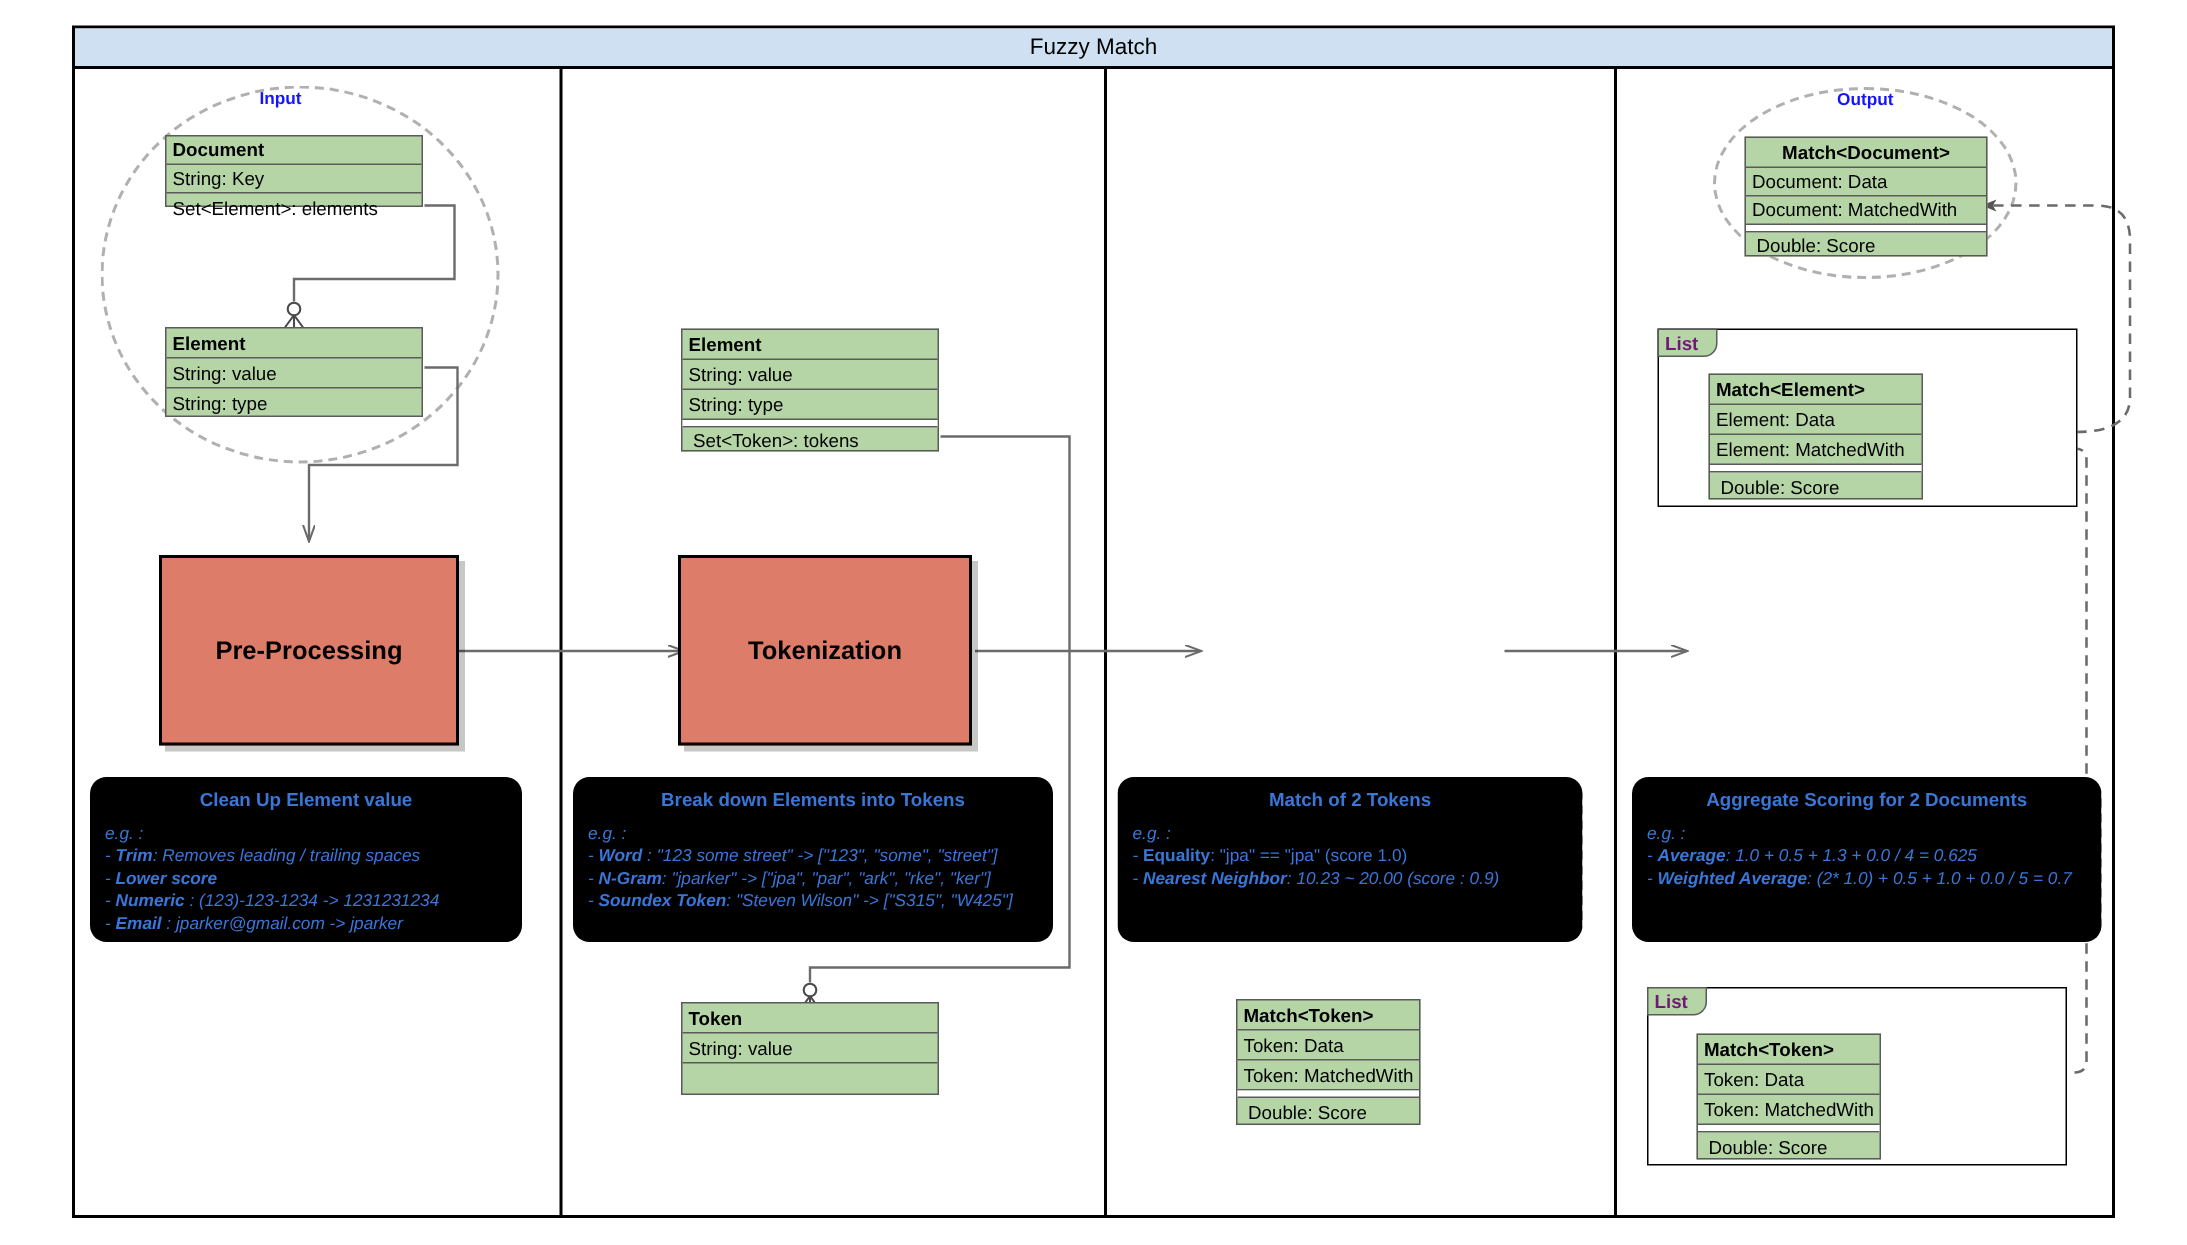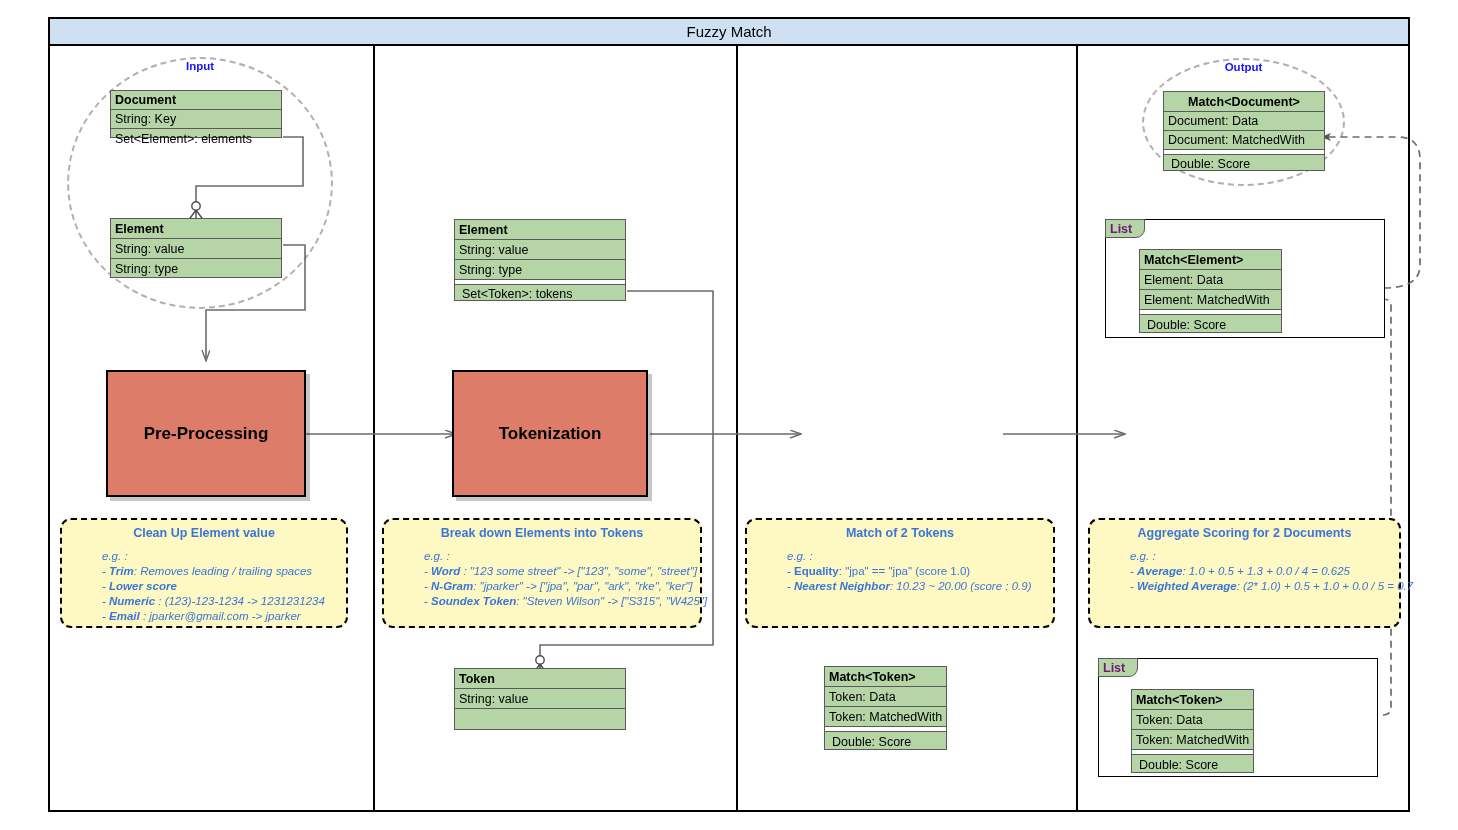--- a/index.html
+++ b/index.html
@@ -28,25 +28,25 @@
   .uml .pad{padding-left:7px;}
 
   
   .proc{position:absolute;background:#dd7c68;border:2px solid #000;
         box-sizing:border-box;display:flex;align-items:center;justify-content:center;
         font-size:17px;font-weight:bold;color:#000;
         box-shadow:4px 4px 0 rgba(0,0,0,0.22);}
 
   
   .note{position:absolute;border:2px dashed #000;border-radius:11px;
-        box-sizing:border-box;background:#fef9c3;padding:5px 8px 6px 8px;}
+        box-sizing:border-box;background:#000000;padding:5px 8px 6px 8px;}
   .note .ntitle{text-align:center;font-size:12.5px;font-weight:bold;color:#3a76d8;
                 margin:1px 0 9px 0;}
   .note .nline{font-size:11.5px;color:#3a76d8;font-style:italic;line-height:15px;
-               white-space:nowrap;margin-left:32px;}
+               white-space:nowrap;}
   .note .nline b{font-style:italic;}
   .note .nline .ni{font-style:normal;}
 
   
   .listbox{position:absolute;border:1px solid #000;box-sizing:border-box;background:#fff;}
   .listtab{position:absolute;left:-1px;top:-1px;width:40px;height:19px;
            background:#b5d5a7;border:1px solid #5a5a5a;box-sizing:border-box;
            border-radius:0 0 9px 0;
            font-size:12.5px;font-weight:bold;color:#701a75;
            display:flex;align-items:center;padding-left:4px;}
@@ -68,21 +68,21 @@
   <div class="frame">
     <div class="titlebar">
       <span>Fuzzy Match</span>
     </div>
     <div class="vdiv" style="left:323px;"></div>
     <div class="vdiv" style="left:686px;"></div>
     <div class="vdiv" style="left:1026px;"></div>
   </div>
 
   <div class="ell" style="left:67px;top:57px;width:266px;height:252px;"></div>
-  <div class="elabel" style="left:67px;top:60px;width:266px;text-align:center;">Input</div>
+  <div class="elabel" style="left:54px;top:60px;width:266px;text-align:center;">Input</div>
 
   <div class="ell" style="left:1142px;top:58px;width:203px;height:128px;"></div>
   <div class="elabel" style="left:1142px;top:61px;width:203px;">Output</div>
 
   <svg class="ov">
     <defs>
       <marker id="ar" markerWidth="12" markerHeight="12" refX="10" refY="4" orient="auto" markerUnits="userSpaceOnUse">
         <path d="M0,0 L11,4 L0,8" fill="none" stroke="#6b6b6b" stroke-width="1.4"></path>
       </marker>
       <marker id="arOpen" markerWidth="12" markerHeight="12" refX="10" refY="4" orient="auto" markerUnits="userSpaceOnUse">

